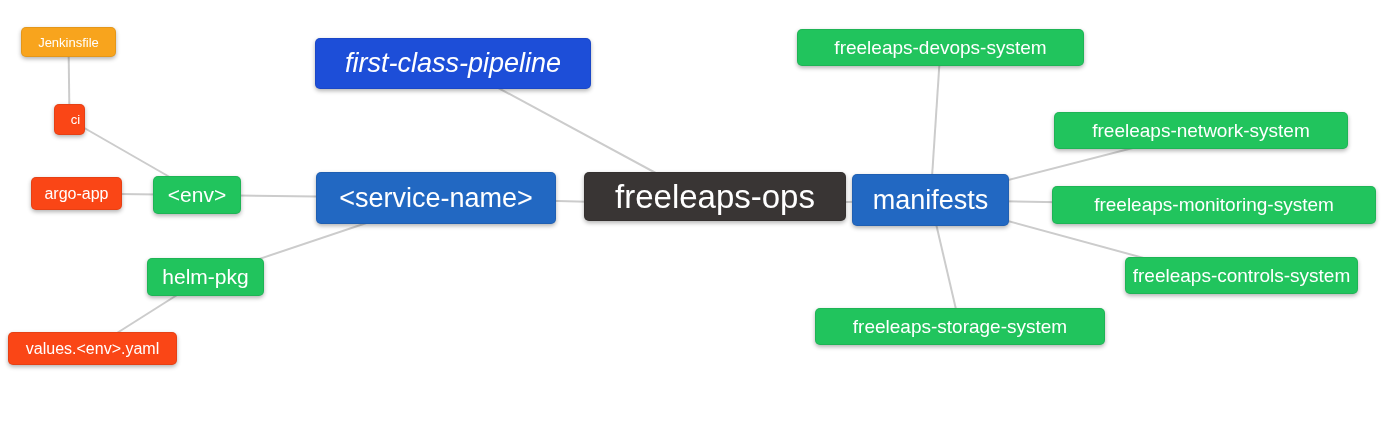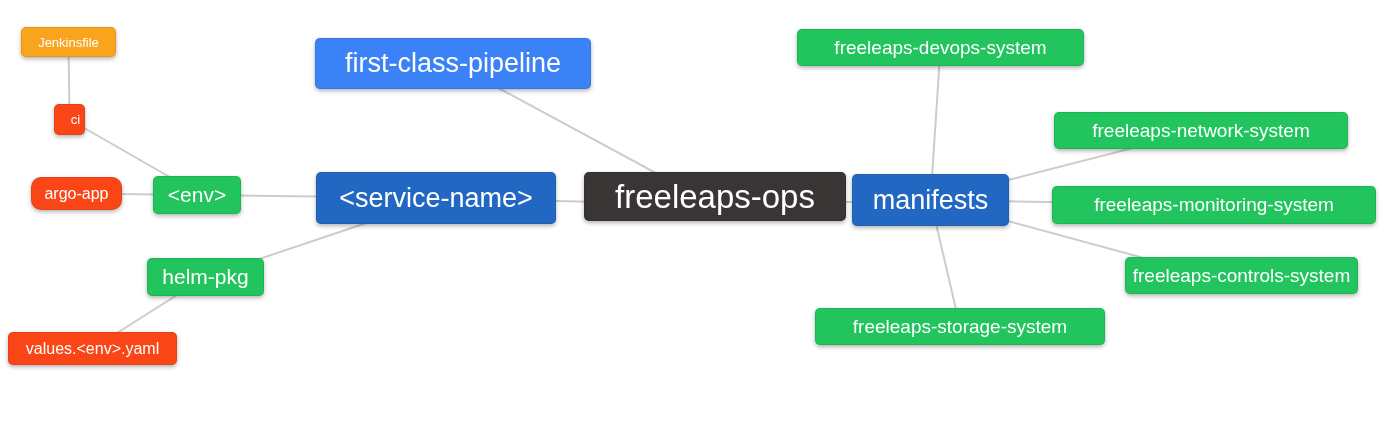--- a/index.html
+++ b/index.html
@@ -51,29 +51,29 @@
       <line x1="930.5" y1="200" x2="1201" y2="130.5" stroke="#cccccc" stroke-width="2"></line>
       <line x1="930.5" y1="200" x2="1214" y2="205" stroke="#cccccc" stroke-width="2"></line>
       <line x1="930.5" y1="200" x2="1208" y2="275.5" stroke="#cccccc" stroke-width="2"></line>
       <line x1="930.5" y1="200" x2="960" y2="326.5" stroke="#cccccc" stroke-width="2"></line>
     </svg>
 
   <div class="node fs13 n-jenkinsfile" style="background: rgb(248, 164, 29);">Jenkinsfile</div>
 
   <div class="node fs13 n-ci" style="background: rgb(250, 70, 22);">ci</div>
 
-  <div class="node fs16 n-argo-app" style="background: rgb(250, 70, 22); border-radius: 10px;">argo-app</div>
+  <div class="node fs16 n-argo-app" style="background: rgb(250, 70, 22);">argo-app</div>
 
   <div class="node fs21 n-env" style="background: rgb(33, 196, 93);">&lt;env&gt;</div>
 
   <div class="node fs21 n-helm-pkg" style="background: rgb(33, 196, 93);">helm-pkg</div>
 
   <div class="node fs16 n-values" style="background: rgb(250, 70, 22);">values.&lt;env&gt;.yaml</div>
 
-  <div class="node fs27 n-fcp" style="background: #3b82f6;">first-class-pipeline</div>
+  <div class="node fs27 n-fcp" style="background: #1d4ed8; font-style: italic;">first-class-pipeline</div>
 
   <div class="node fs27 n-service" style="background: rgb(34, 104, 194);">&lt;service-name&gt;</div>
 
   <div class="node fs33 n-ops" style="background: rgb(57, 53, 52);">freeleaps-ops</div>
 
   <div class="node fs27 n-manifests" style="background: rgb(34, 104, 194);">manifests</div>
 
   <div class="node fs19 n-devops" style="background: rgb(33, 196, 93);">freeleaps-devops-system</div>
 
   <div class="node fs19 n-network" style="background: rgb(33, 196, 93);">freeleaps-network-system</div>

